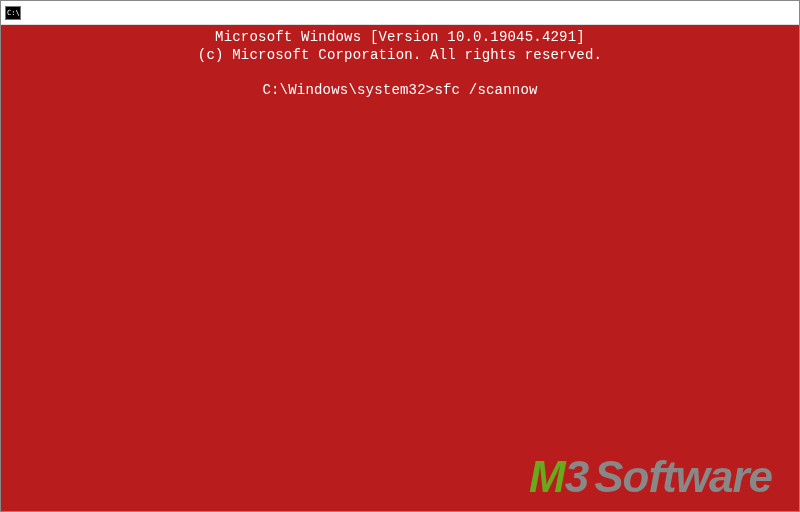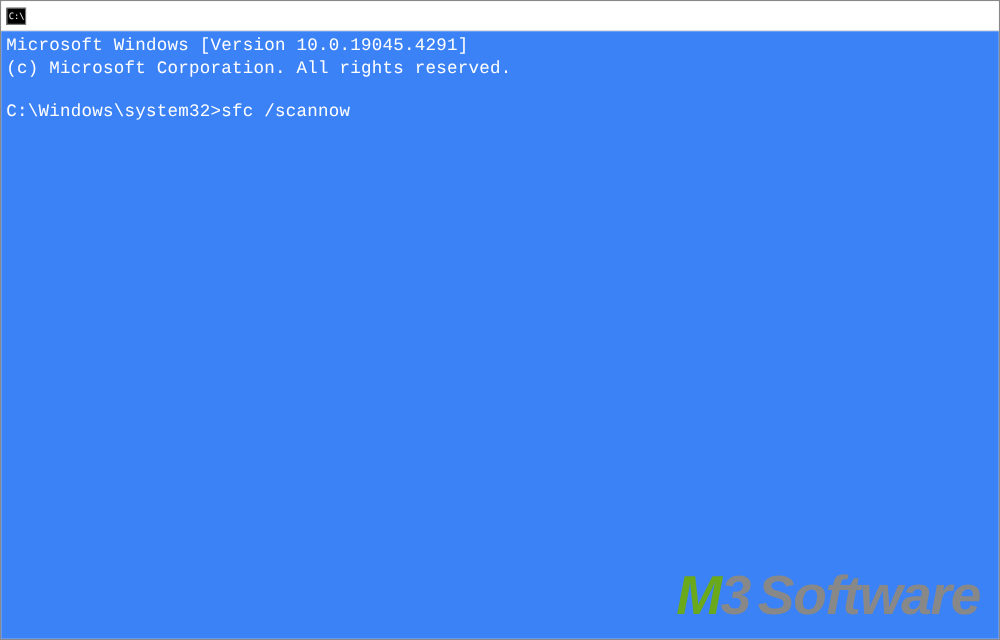--- a/index.html
+++ b/index.html
@@ -39,36 +39,37 @@
       height: 14px;
       display: flex;
       align-items: center;
       justify-content: center;
     }
     .titlebar-icon svg {
       display: block;
     }
     .terminal {
       flex: 1;
-      background: #3b82f6;
+      background: #b91c1c;
       color: #fff;
       font-family: "Consolas", "NSimSun", "SimSun", "Courier New", monospace;
       font-size: 14px;
       line-height: 1.25;
       padding: 4px 4px;
       white-space: pre;
       overflow: hidden;
       letter-spacing: 0.2px;
+      text-align: center;
     }
     .prompt-line {
       display: inline;
     }
     .watermark {
       position: absolute;
-      right: 16px;
+      right: 28px;
       bottom: 10px;
       font-family: Arial, Helvetica, sans-serif;
       font-size: 44px;
       font-weight: 700;
       font-style: italic;
       letter-spacing: -1px;
       pointer-events: none;
       user-select: none;
     }
     .watermark .m {

